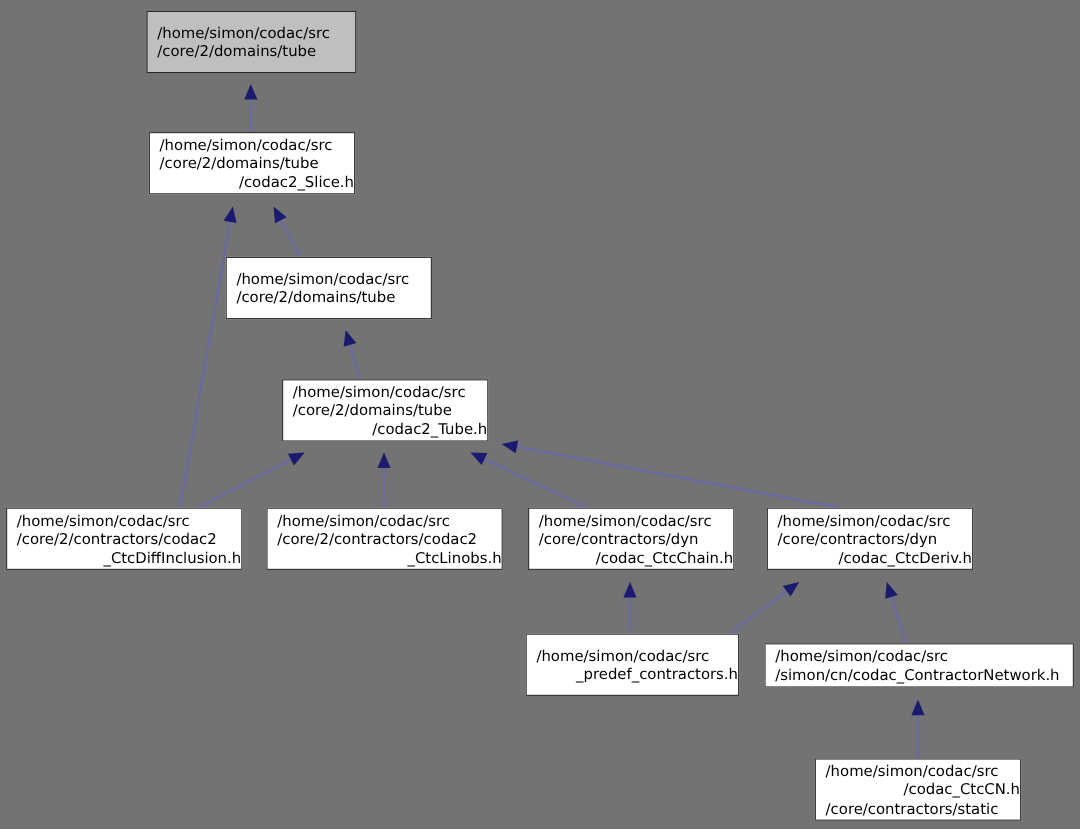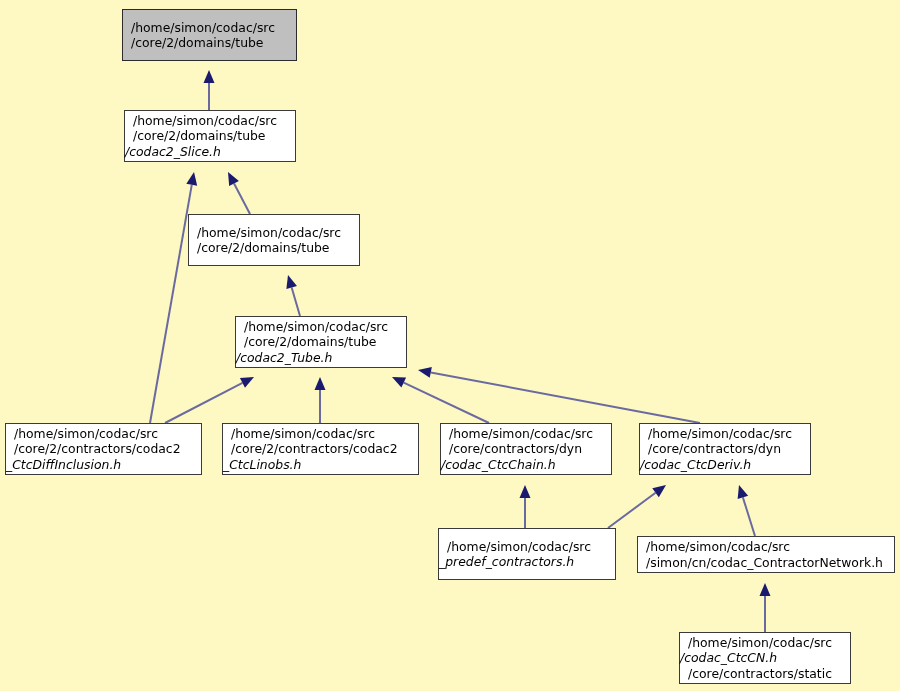--- a/index.html
+++ b/index.html
@@ -5,21 +5,21 @@
 <style>
   html, body {
     margin: 0;
     padding: 0;
     background: #ffffff;
   }
   #graph-canvas {
     position: relative;
     width: 900px;
     height: 691px;
-    background: #fef9c3;
+    background: #737373;
     overflow: hidden;
     font-family: "DejaVu Sans", "Liberation Sans", sans-serif;
   }
   #edge-layer {
     position: absolute;
     left: 0;
     top: 0;
     width: 900px;
     height: 691px;
     pointer-events: none;
@@ -47,22 +47,21 @@
   .node-line {
     display: block;
     width: 100%;
   }
   .node-line.lead {
     text-align: left;
     padding-left: 8px;
     box-sizing: border-box;
   }
   .node-line.center {
-    text-align: left;
-    font-style: italic;
+    text-align: right;
   }
 </style>
 </head>
 <body>
 
 <div id="graph-canvas">
 
   <svg id="edge-layer" viewBox="0 0 900 691" preserveAspectRatio="none">
       <g>
         <line x1="209" y1="110" x2="209" y2="83" stroke="#6a6aa0" stroke-width="2"></line>

